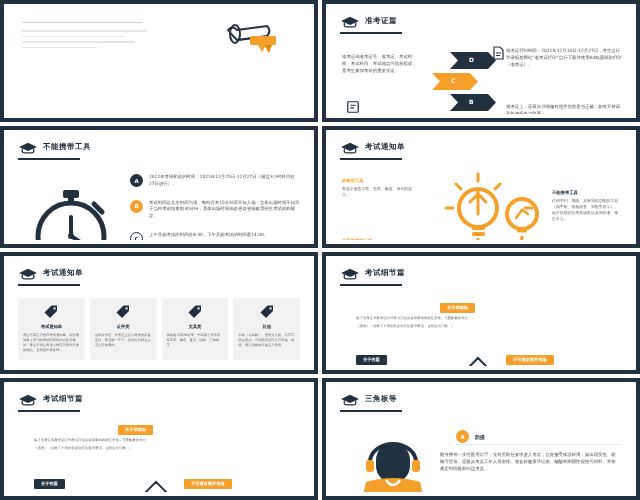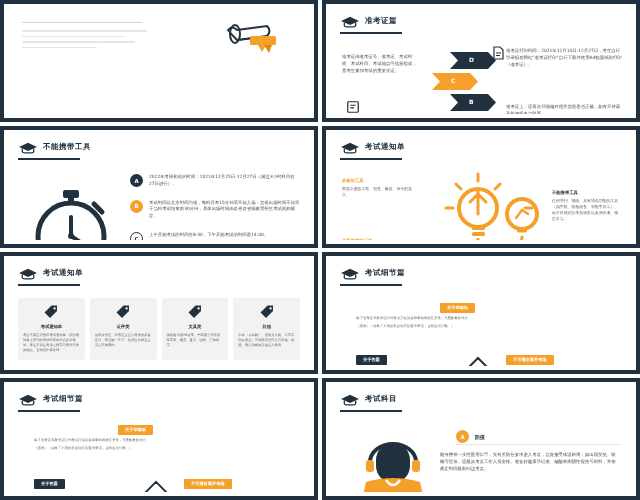--- a/index.html
+++ b/index.html
@@ -379,21 +379,21 @@
     </div>
   </div>
 
   <div class="slide s8">
     <div class="slide-inner">
       <div class="hdr">
         <svg class="cap-icon" viewBox="0 0 24 16">
           <path d="M12 1 L23 6 L12 11 L1 6 Z" fill="#22313f"></path>
           <path d="M5 8 v4 c0 2 14 2 14 0 v-4" fill="none" stroke="#22313f" stroke-width="1.6"></path>
         </svg>
-        <span class="hdr-title">考试科目</span>
+        <span class="hdr-title">三角板等</span>
       </div>
       <div class="hdr-rule"></div>
 
       <div class="person">
         <svg width="74" height="62" viewBox="0 0 74 62">
           <path d="M20 22 a17 17 0 0 1 34 0 v6 a17 17 0 0 1 -34 0 z" fill="#22313f"></path>
           <path d="M14 24 a23 18 0 0 1 46 0" fill="none" stroke="#22313f" stroke-width="4"></path>
           <rect x="10" y="22" width="8" height="12" rx="3" fill="#f5a02a"></rect>
           <rect x="56" y="22" width="8" height="12" rx="3" fill="#f5a02a"></rect>
           <path d="M10 44 q27 -8 54 0 l4 18 H6 z" fill="#f5a02a"></path>

